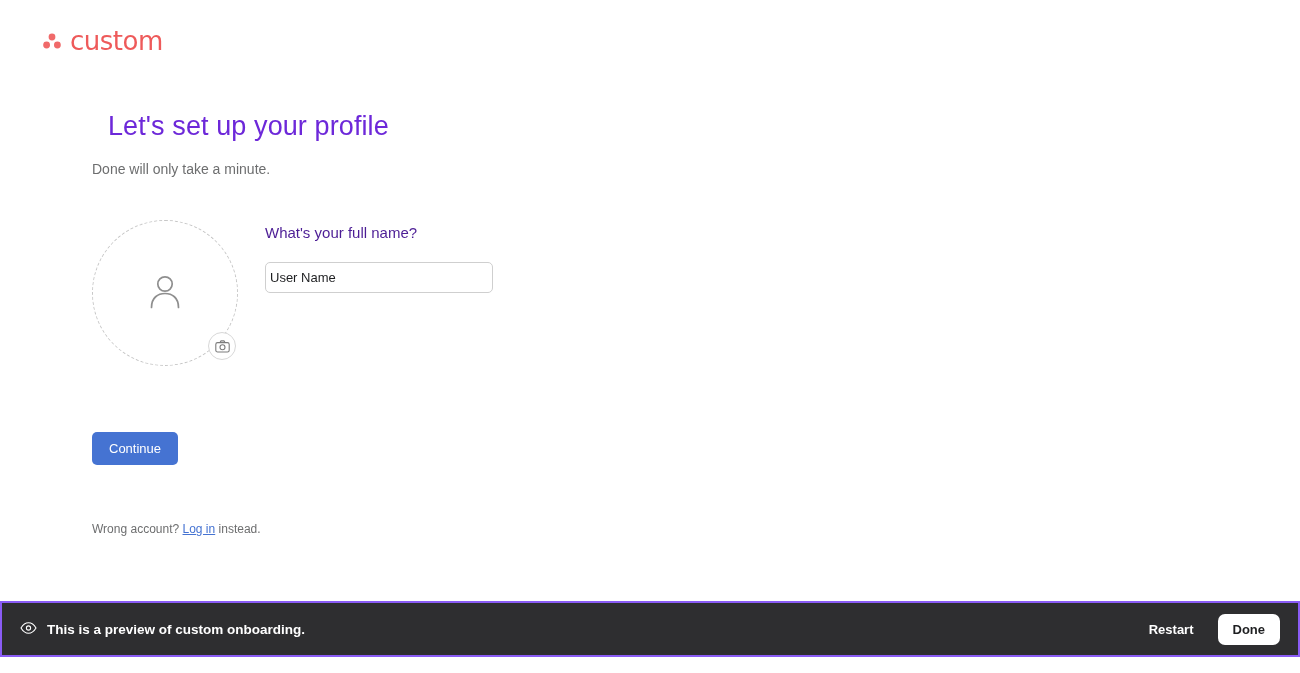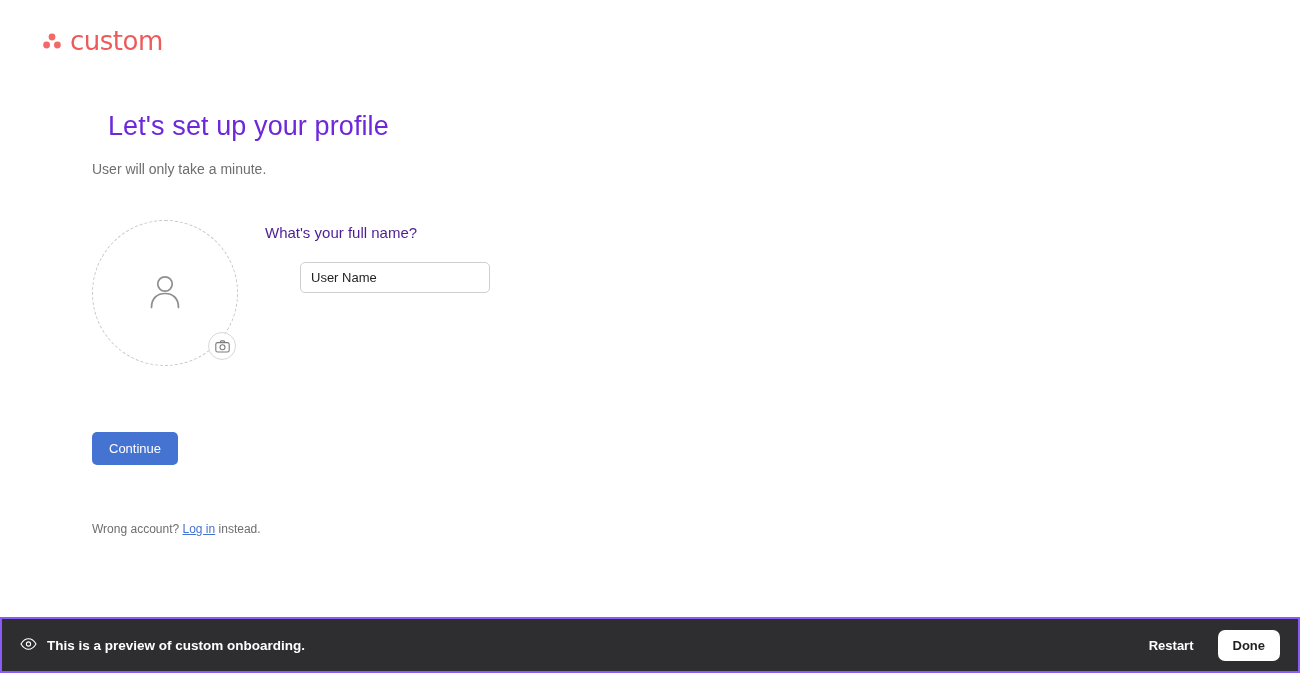--- a/index.html
+++ b/index.html
@@ -110,31 +110,30 @@
     margin-left: 27px;
     padding-top: 4px;
   }
   .field-label {
     font-size: 15px;
     font-weight: normal;
     color: #4c1d95;
     margin-bottom: 21px;
   }
   .name-input {
-    width: 190px;
+    width: 228px;
     height: 31px;
     border: 1px solid #cfcfcf;
     border-radius: 5px;
-    padding: 0 10px;
+    padding: 0 4px;
     font-size: 13px;
     color: #1e1f21;
     font-family: "Liberation Sans", sans-serif;
     background: #fff;
     outline: none;
-    margin-left: 35px;
   }
   .name-input::placeholder { color: #9a9a9a; }
 
   
   .continue-btn {
     margin-top: 66px;
     display: inline-block;
     background: #4573d2;
     color: #ffffff;
     border: none;
@@ -152,21 +151,21 @@
   }
   .wrong-account a {
     color: #4573d2;
     text-decoration: underline;
   }
 
   
   .preview-bar {
     position: absolute;
     left: 0;
-    bottom: 0;
+    bottom: 16px;
     width: 1300px;
     height: 56px;
     background: #2e2e30;
     border: 2px solid #8a5cf5;
     display: flex;
     align-items: center;
     padding: 0 18px;
   }
   .preview-left {
     display: flex;
@@ -215,21 +214,21 @@
         <circle cx="10" cy="6" r="3.4" fill="#f06a6a"></circle>
         <circle cx="4.6" cy="14" r="3.4" fill="#f06a6a"></circle>
         <circle cx="15.4" cy="14" r="3.4" fill="#f06a6a"></circle>
       </svg>
     </span>
     <span class="logo-text">custom</span>
   </div>
 
   <div class="content">
     <h1 class="title">Let's set up your profile</h1>
-    <div class="subtitle">User will only take a minute.</div>
+    <div class="subtitle">Done will only take a minute.</div>
 
     <div class="profile-row">
 
       <div class="avatar-block">
         <div class="avatar-circle">
           <span>
             <svg width="34" height="38" viewBox="0 0 34 38" aria-hidden="true">
               <circle cx="17" cy="12" r="7.2" fill="none" stroke="#8e8e8e" stroke-width="1.7"></circle>
               <path d="M3.5 35.5 C3.5 25.5 10 21.5 17 21.5 C24 21.5 30.5 25.5 30.5 35.5" fill="none" stroke="#8e8e8e" stroke-width="1.7" stroke-linecap="round"></path>
             </svg>

